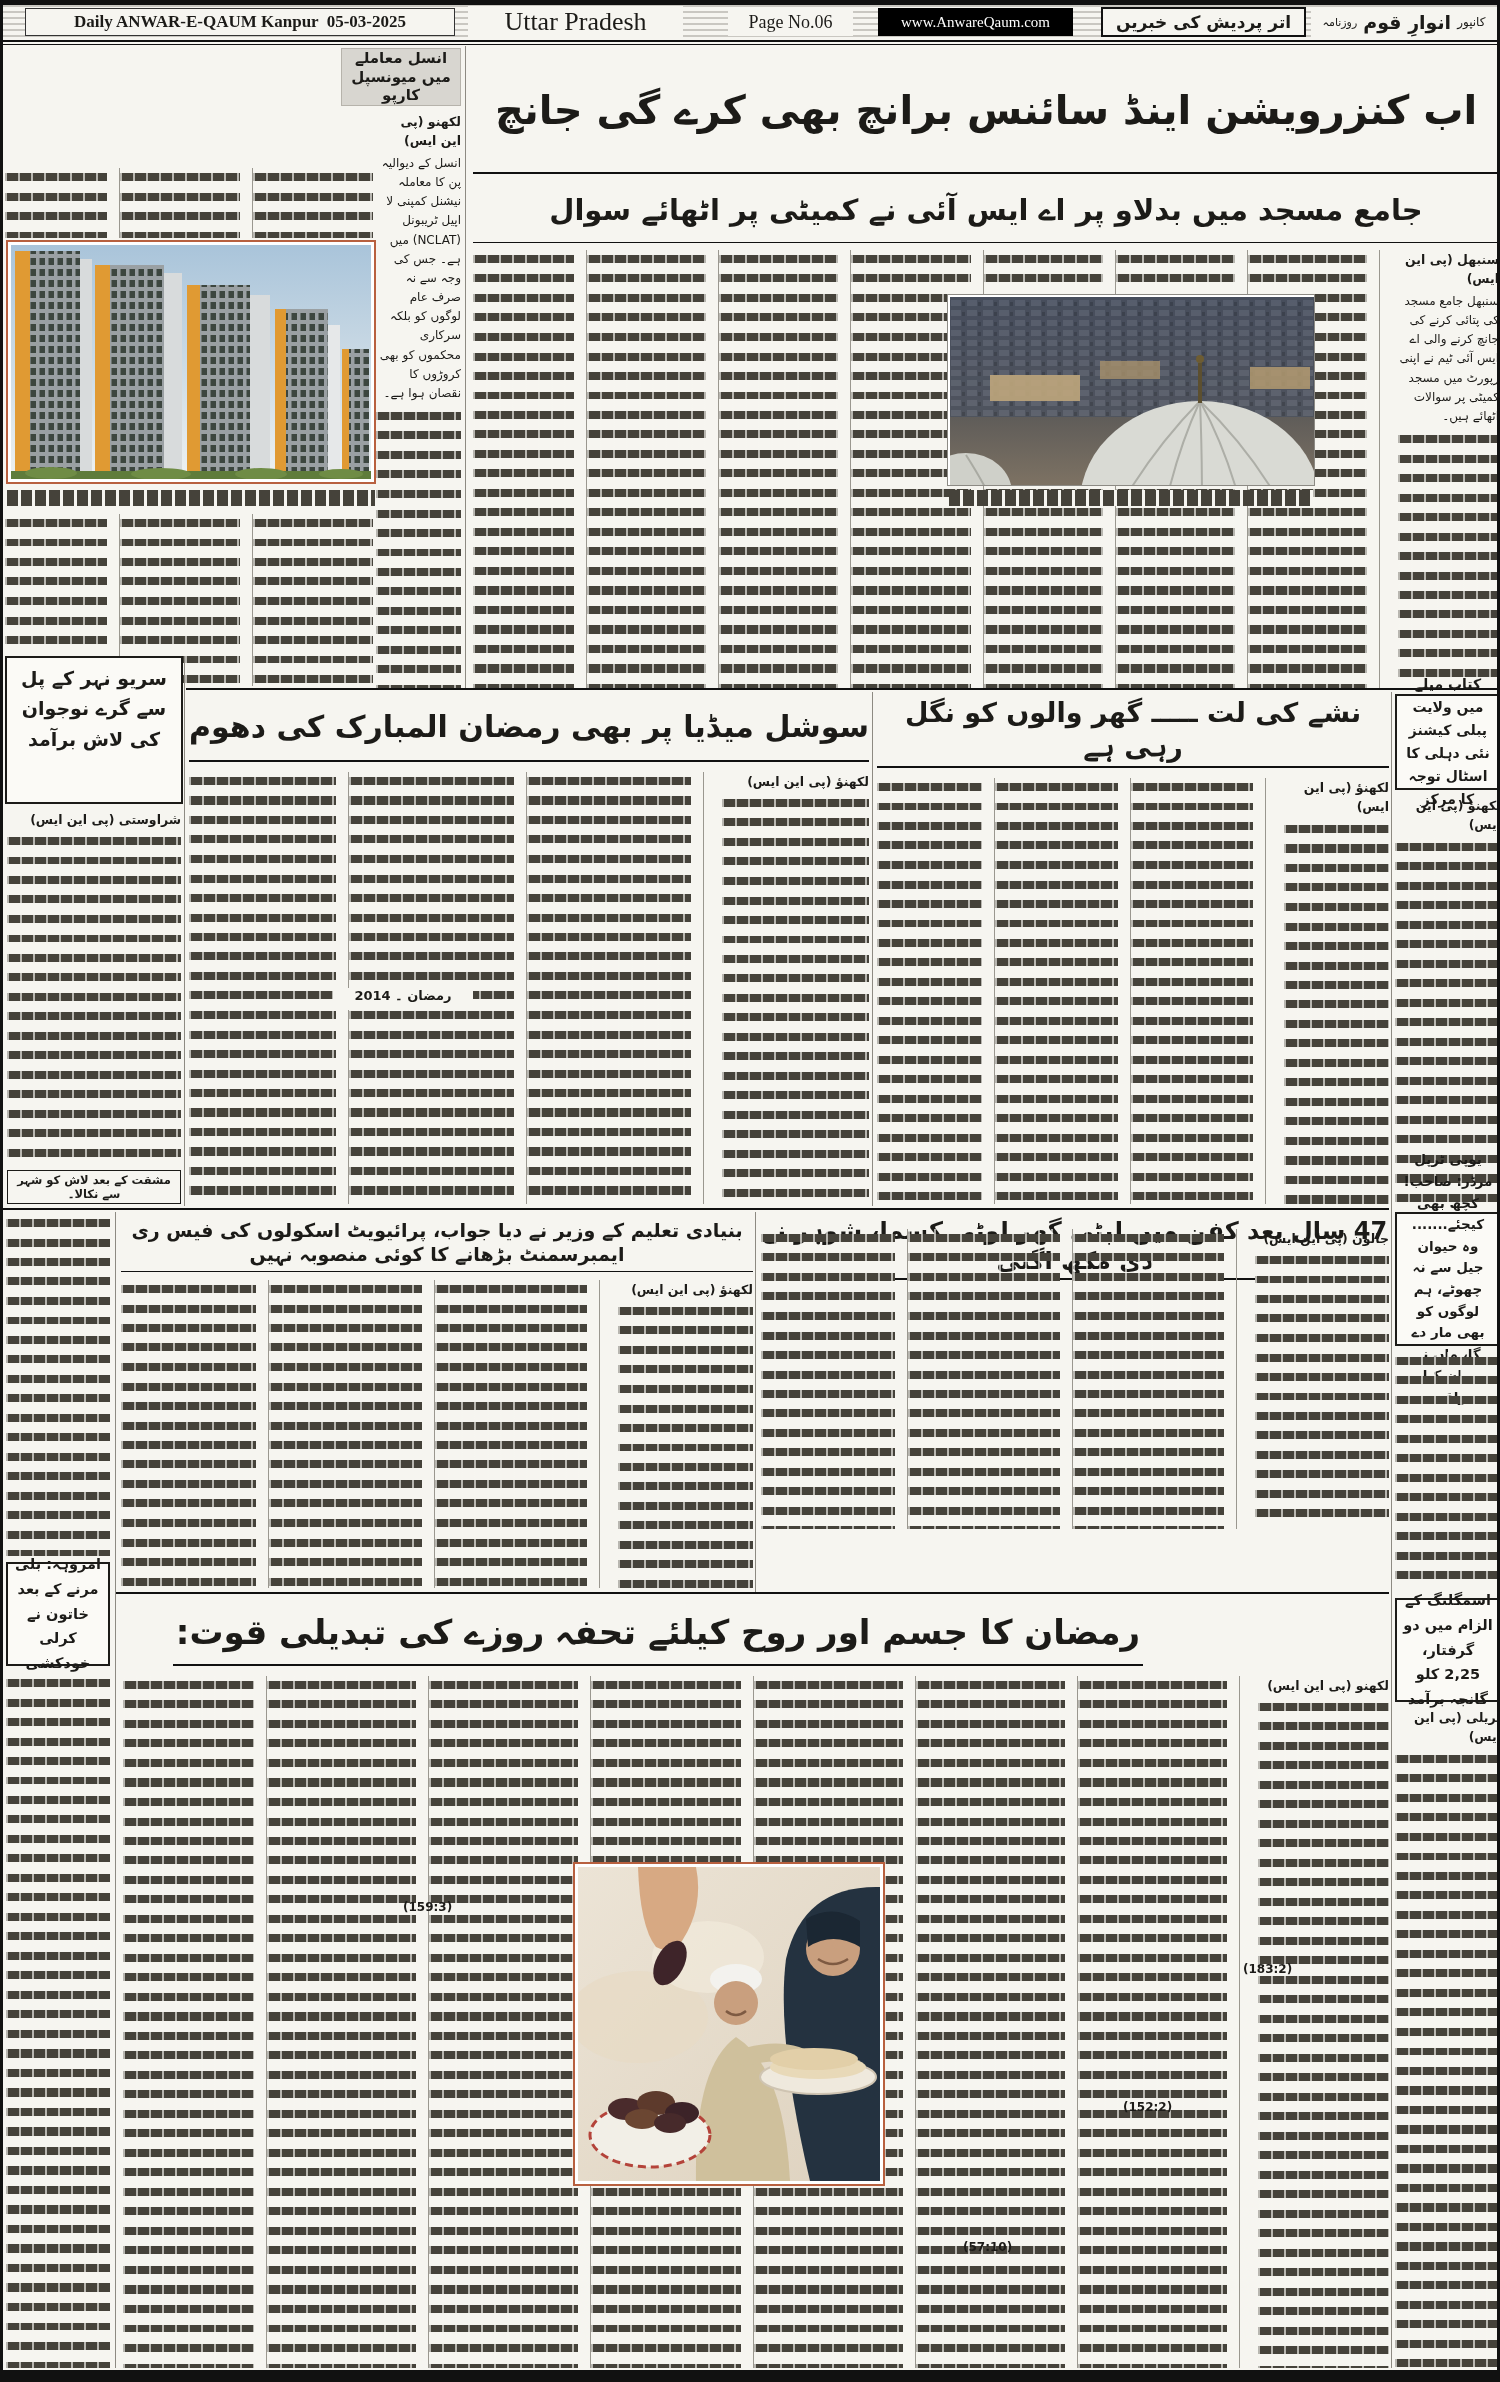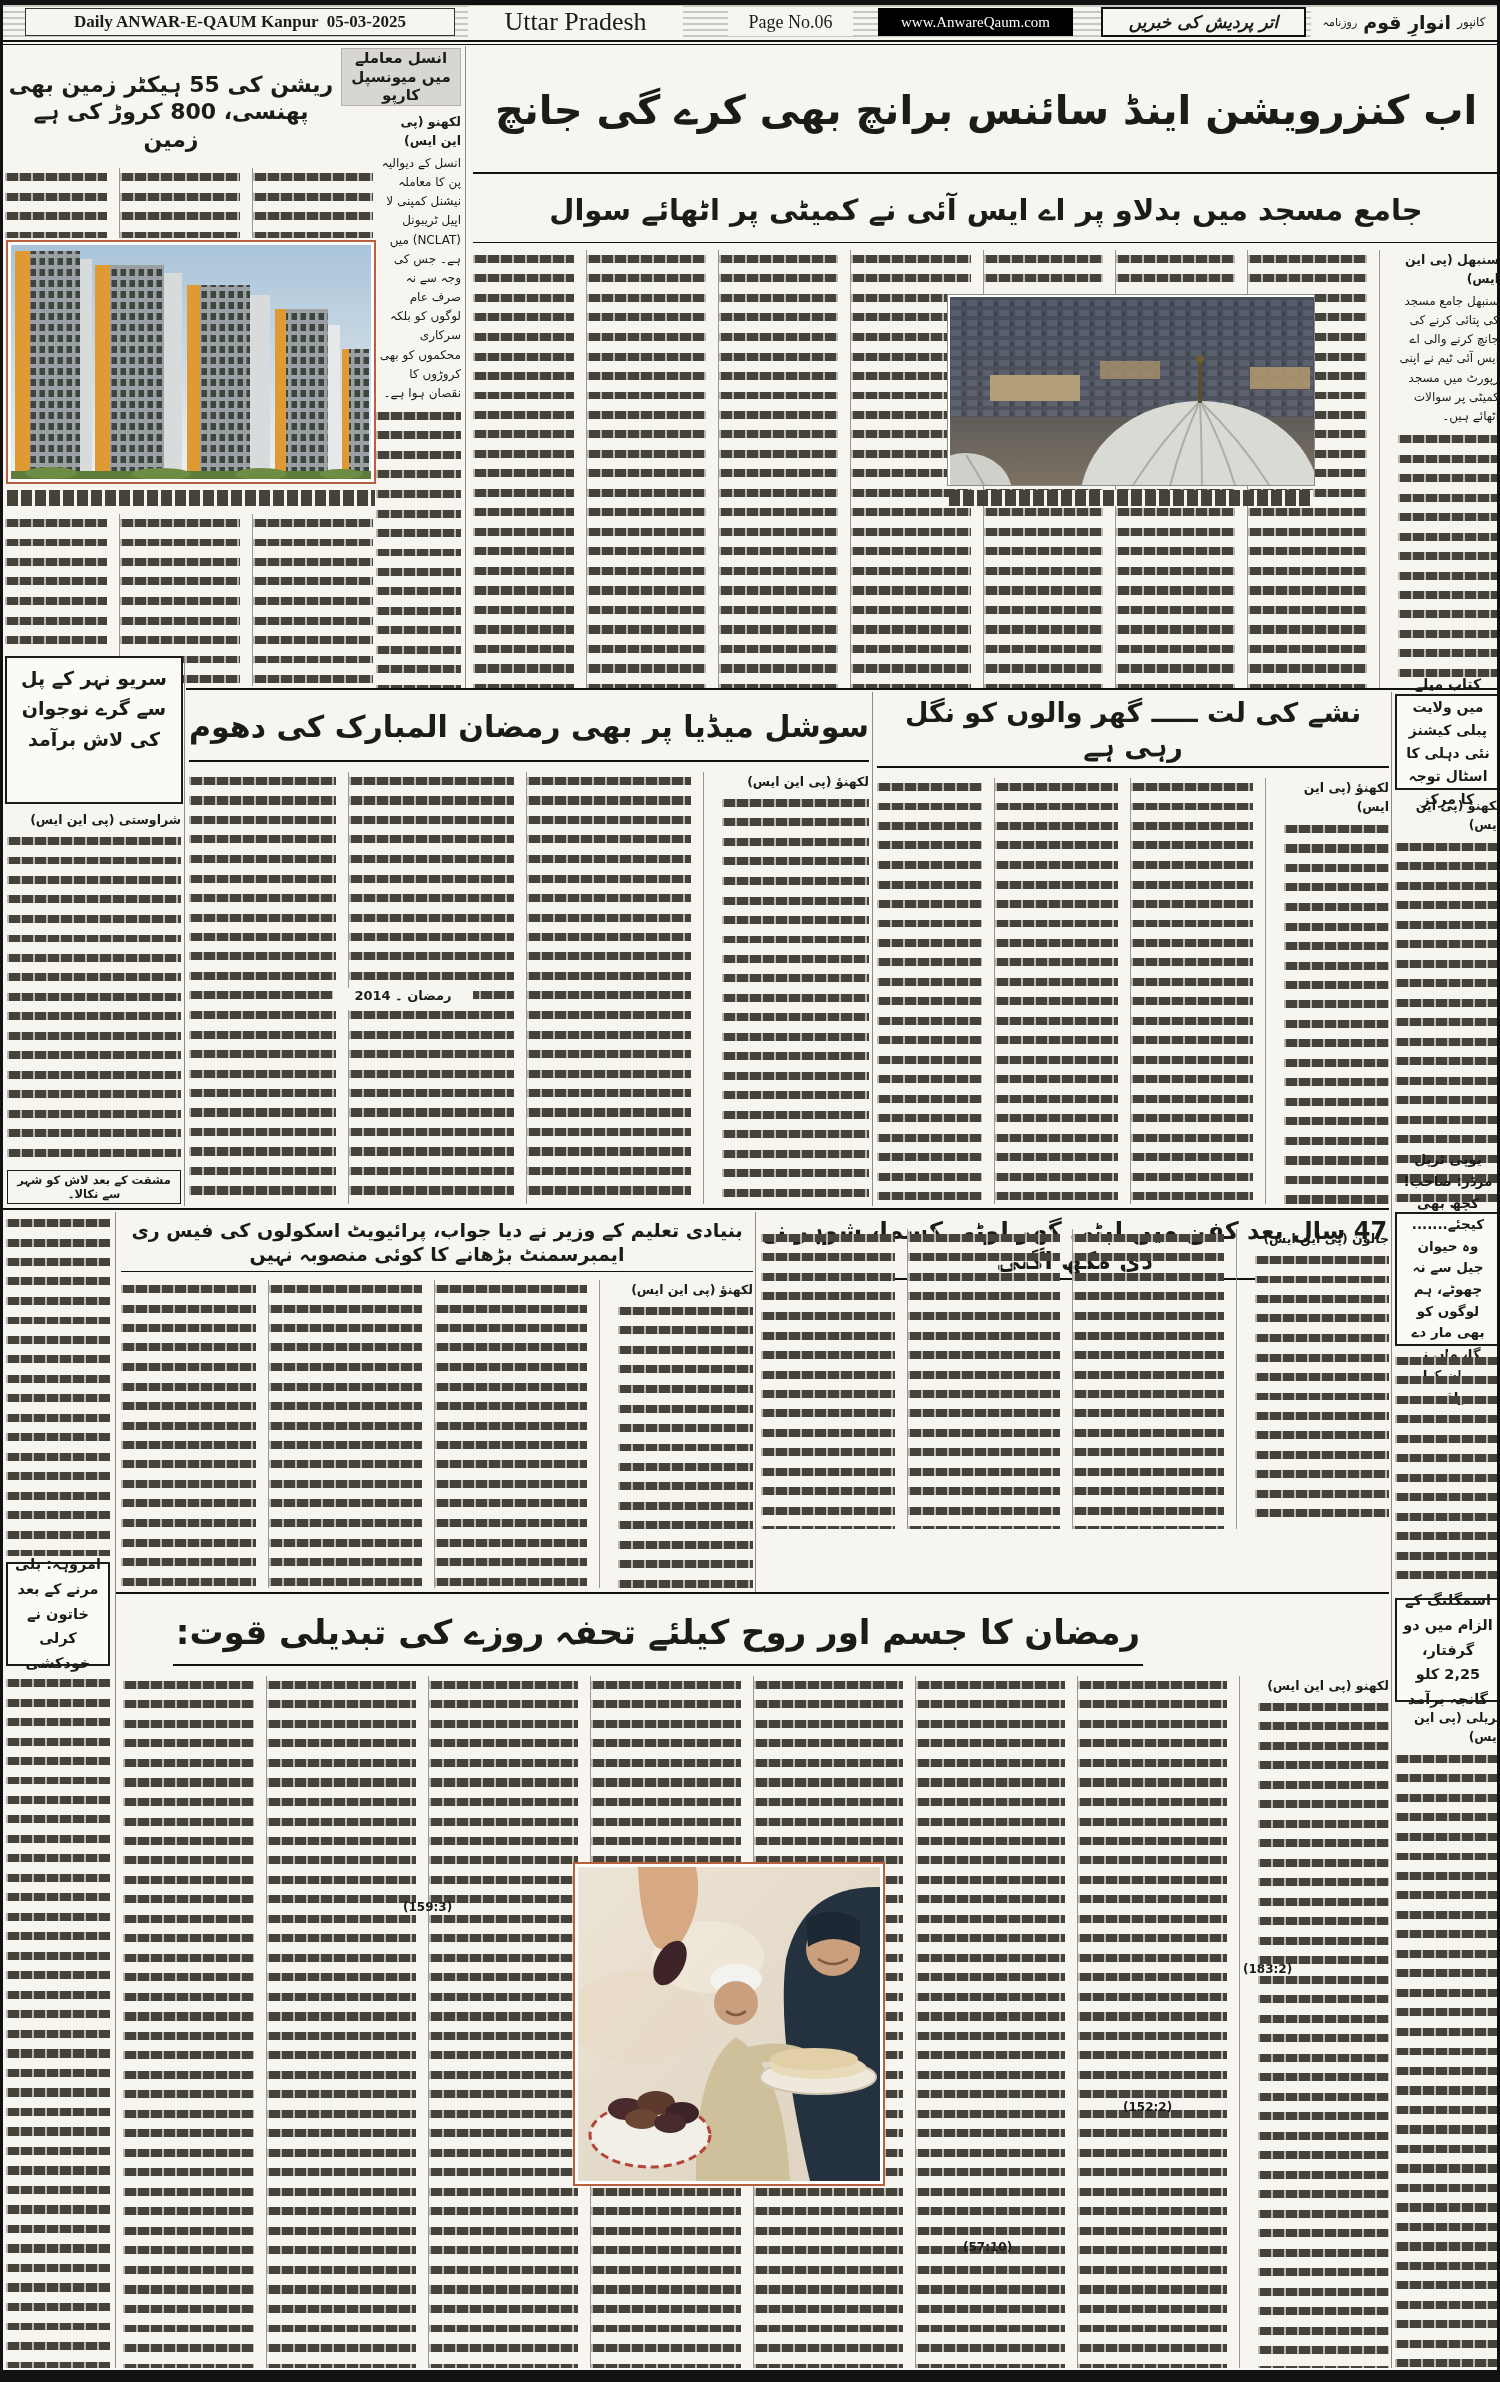--- a/index.html
+++ b/index.html
@@ -43,37 +43,34 @@
     <div class="b hdr-item eng-serif" style="left:465px;top:1px;width:215px;height:32px;">
       <span style="font-size:26px;">Uttar Pradesh</span>
     </div>
     <div class="b hdr-item eng-serif" style="left:725px;top:3px;width:125px;height:28px;">
       <span style="font-size:18px;">Page No.06</span>
     </div>
     <div class="b hdr-item" style="left:875px;top:3px;width:195px;height:28px;background:#000;color:#fff;">
       <span style="font-size:15px;font-family:'Liberation Serif',serif;">www.AnwareQaum.com</span>
     </div>
     <div class="b hdr-item urdu" style="left:1098px;top:2px;width:205px;height:30px;border:2px solid #111;">
-      <span style="font-weight:bold;font-size:17px;font-style:italic;">اتر پردیش کی خبریں</span>
+      <span style="font-weight:bold;font-size:17px;">اتر پردیش کی خبریں</span>
     </div>
     <div class="b hdr-item urdu" style="left:1308px;top:2px;width:186px;height:30px;gap:6px;">
       <span style="font-size:12px;">کانپور</span>
       <span style="font-weight:bold;font-size:19px;">انوارِ قوم</span>
       <span style="font-size:11px;">روزنامہ</span>
     </div>
   </div>
   <div class="b rule" style="left:0;top:40px;width:1500px;height:2px;"></div>
   <div class="b rule" style="left:0;top:44px;width:1500px;height:1px;"></div>
 
   <div class="b urdu hl" style="left:338px;top:48px;width:120px;height:58px;background:#d8d6d0;border:1px solid #b6b3ab;
               font-size:15px;display:flex;align-items:center;justify-content:center;padding:2px;">
     <span>انسل معاملے میں میونسپل کارپو</span>
-  </div>
-  <div class="b urdu hl" style="left:2px;top:62px;width:332px;height:100px;font-size:22px;display:flex;align-items:center;justify-content:center;">
-    <span>ریشن کی 55 ہیکٹر زمین بھی پھنسی، 800 کروڑ کی ہے زمین</span>
   </div>
 
   <div class="b" style="left:373px;top:112px;width:85px;height:576px;display:flex;flex-direction:column;">
     <div class="dl urdu">لکھنو (پی این ایس)</div>
     <div class="lead urdu">انسل کے دیوالیہ پن کا معاملہ نیشنل کمپنی لا اپیل ٹریبونل (NCLAT) میں ہے۔ جس کی وجہ سے نہ صرف عام لوگوں کو بلکہ سرکاری محکموں کو بھی کروڑوں کا نقصان ہوا ہے۔</div>
     <div class="sim fill"></div>
   </div>
 
   <div class="cols" style="left:2px;top:168px;width:368px;height:70px;">
     <div class="col sim"></div>

